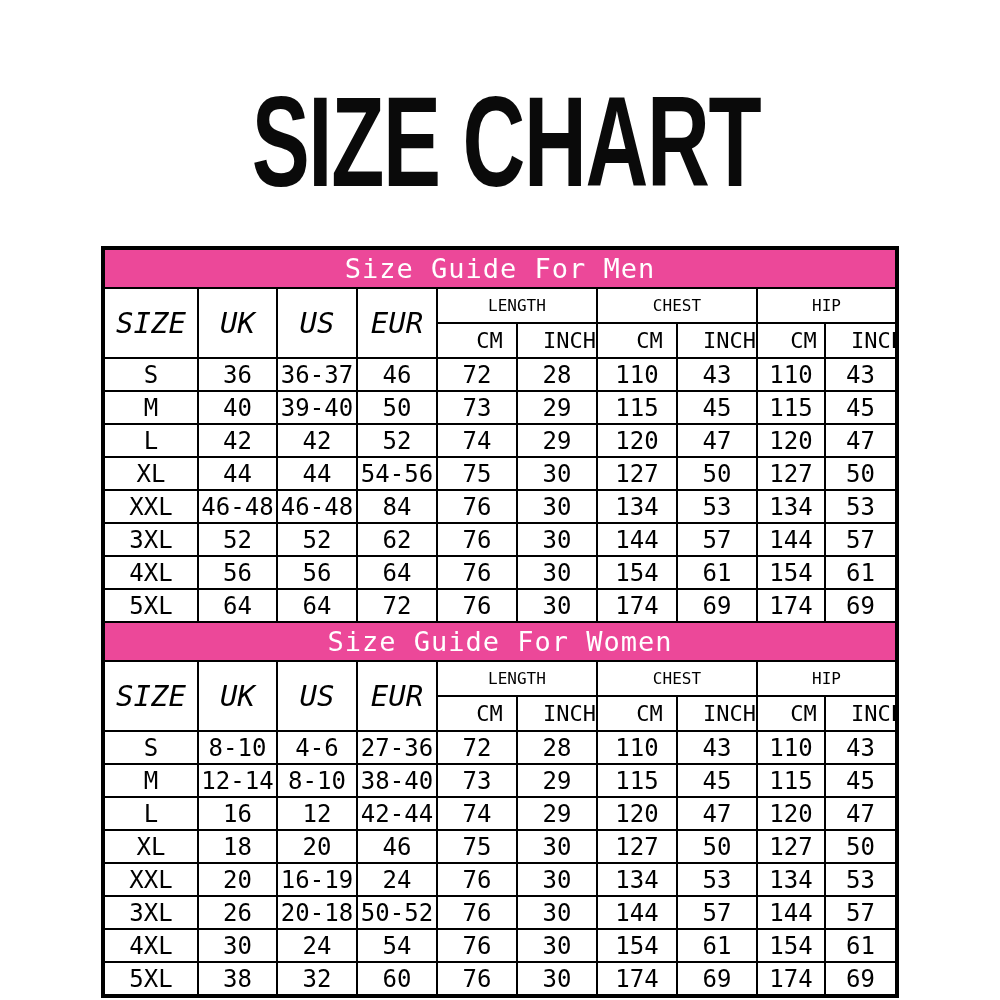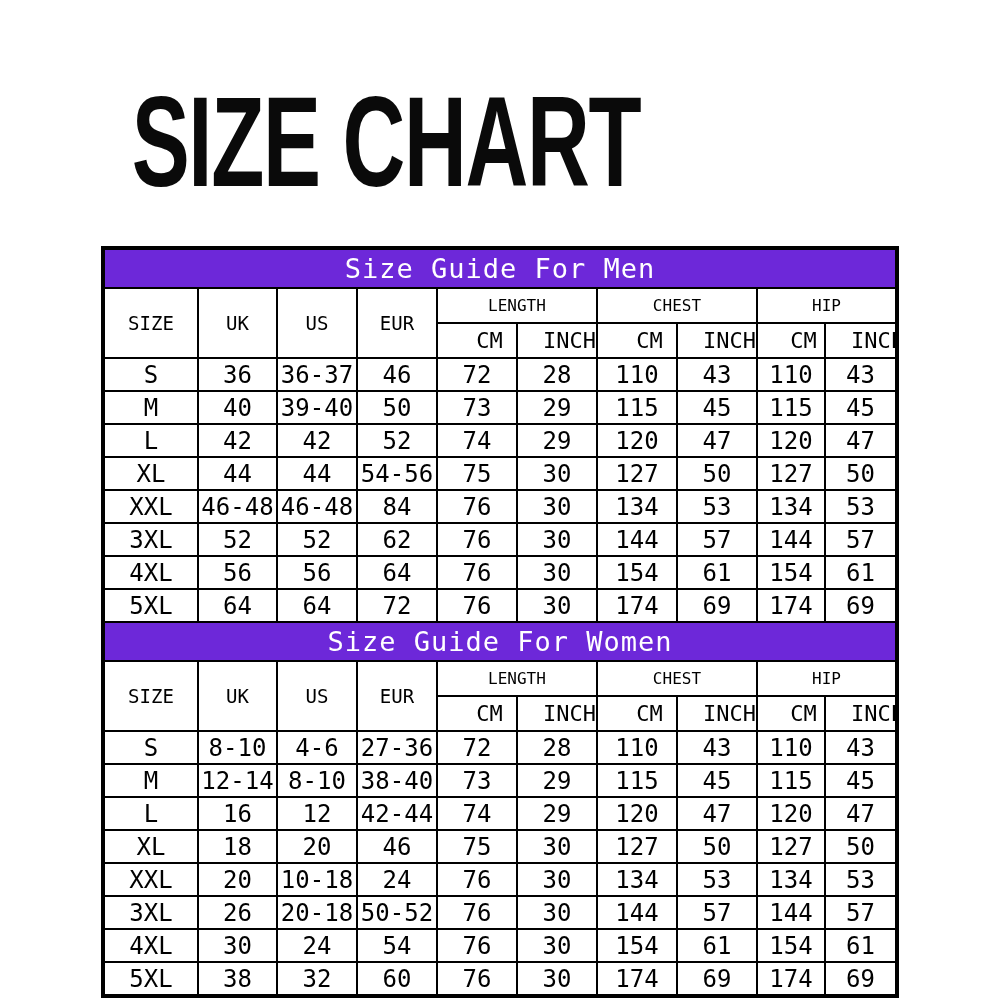--- a/index.html
+++ b/index.html
@@ -9,20 +9,21 @@
   }
   body {
     width: 1000px;
     height: 1000px;
     overflow: hidden;
     font-family: "DejaVu Sans Mono", monospace;
     color: #000000;
   }
   .title-wrap {
     margin-top: 78px;
+    text-align: center;
     padding-left: 12px;
   }
   .page-title {
     display: inline-block;
     margin: 0;
     font-family: "Liberation Sans", sans-serif;
     font-weight: 700;
     font-size: 128px;
     line-height: 1.0;
     letter-spacing: -2px;
@@ -41,33 +42,34 @@
   .size-table th, .size-table td {
     border: 2px solid #000000;
     text-align: center;
     vertical-align: middle;
     padding: 0;
     font-weight: normal;
     overflow: hidden;
     white-space: nowrap;
   }
   tr.banner-row th {
-    background: #6d28d9;
+    background: #ec4899;
     color: #ffffff;
     font-size: 27px;
     height: 37px;
     letter-spacing: 1px;
     text-align: center;
   }
   tr.group-row th {
     font-size: 16px;
     height: 33px;
   }
   tr.group-row th.corner-cell {
-    font-size: 19px;
+    font-size: 29px;
+    font-style: italic;
   }
   tr.sub-row th {
     font-size: 22px;
     height: 33px;
     padding-left: 25px;
   }
   tbody.data-body td {
     font-size: 24px;
     height: 31px;
   }
@@ -281,21 +283,21 @@
         <td>75</td>
         <td>30</td>
         <td>127</td>
         <td>50</td>
         <td>127</td>
         <td>50</td>
       </tr>
       <tr>
         <td>XXL</td>
         <td>20</td>
-        <td>10-18</td>
+        <td>16-19</td>
         <td>24</td>
         <td>76</td>
         <td>30</td>
         <td>134</td>
         <td>53</td>
         <td>134</td>
         <td>53</td>
       </tr>
       <tr>
         <td>3XL</td>

